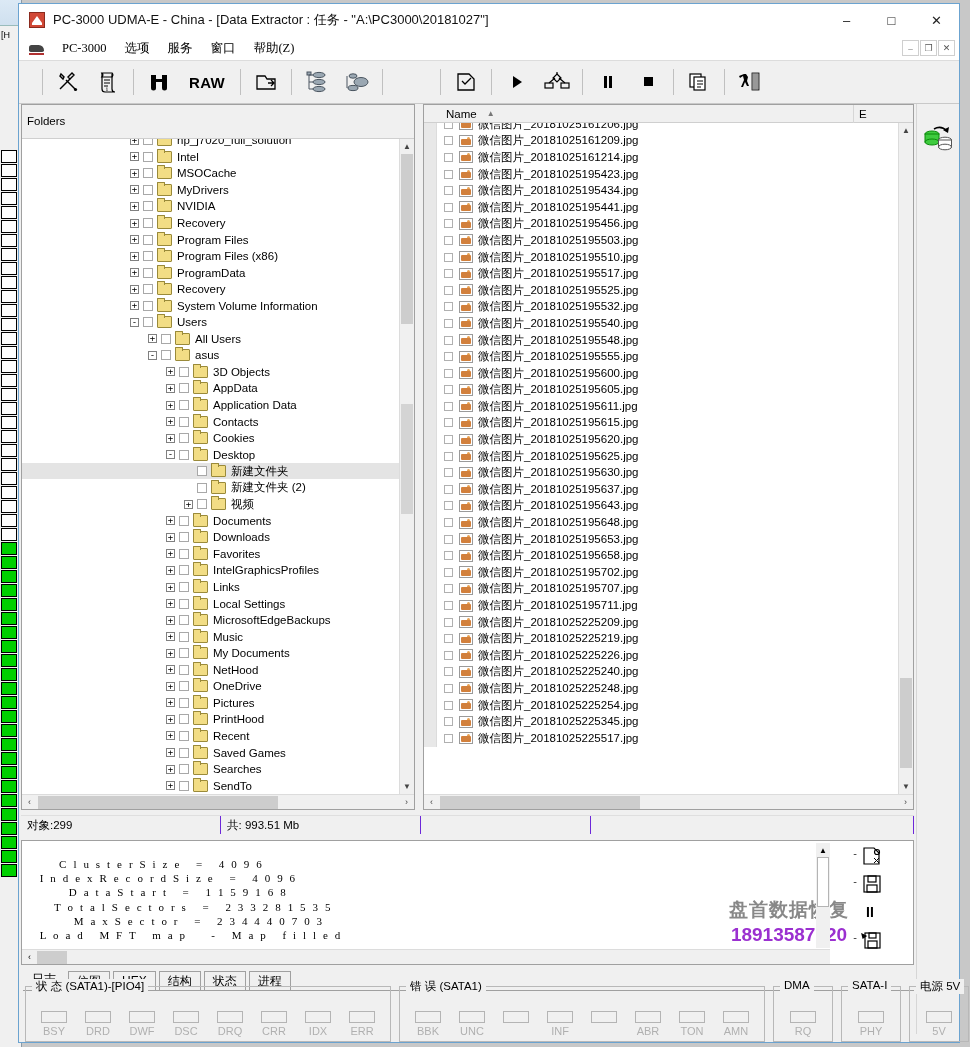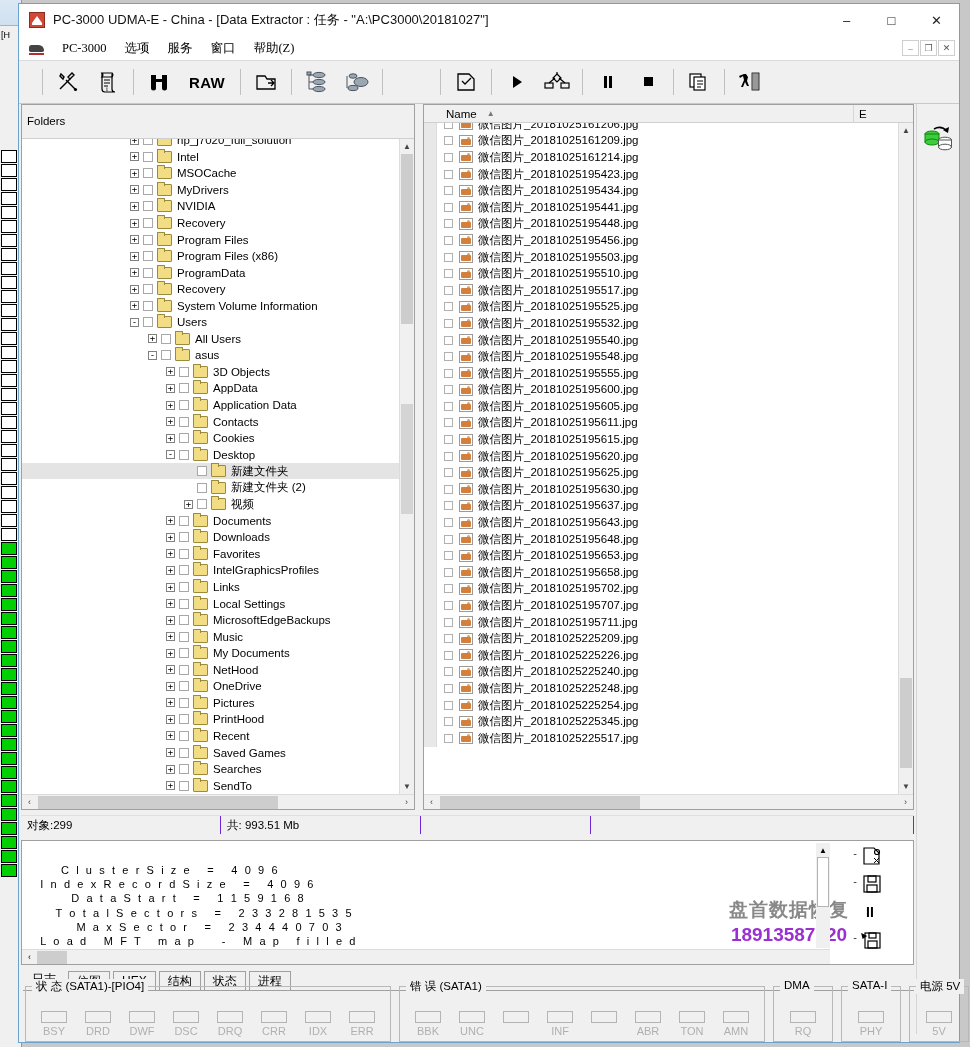--- a/index.html
+++ b/index.html
@@ -167,22 +167,22 @@
   #status-strip .c2{ width:200px; }
   #status-strip .c3{ width:170px; }
   #status-strip .c4{ flex:1 1 auto; }
 
   
   #logpanel {
     margin:6px 2px 0 2px; height:125px; background:#fff; border:1px solid #a0a0a0;
     position:relative; overflow:hidden;
   }
   #logtext {
-    position:absolute; left:8px; top:22px; right:120px;
-    font-family:Liberation Sans, sans-serif;
+    position:absolute; left:8px; top:16px; right:120px;
+    font-family:Liberation Serif, serif;
     font-size:11px; letter-spacing:2.1px; color:#000; white-space:pre;
     line-height:14.2px;
   }
   #watermark { position:absolute; right:64px; bottom:18px; text-align:center; pointer-events:none;}
   #wm1{ font-size:19px; font-weight:bold; color:#888; letter-spacing:1px;}
   #wm2{ font-size:19px; font-weight:bold; color:#9b30d0; letter-spacing:0px; margin-top:1px;}
   #log-vsb{ position:absolute; right:83px; top:2px; width:14px; bottom:16px; background:#f0f0f0;}
   #log-vsb .arr{height:14px;display:flex;align-items:center;justify-content:center;font-size:8px;}
   #log-vsb .thumb{position:absolute;left:1px;right:1px;top:14px;height:50px;background:#fff;border:1px solid #b4b4b4;}
   #log-hsb{ position:absolute; left:0; right:83px; bottom:0; height:15px; background:#f0f0f0; border-top:1px solid #dcdcdc; display:flex;align-items:center;}
@@ -830,26 +830,20 @@
                 <div class="frow">
                   <div class="gutter"></div>
                   <div class="cbx2"></div>
                   <div class="fico"></div>
                   <span>微信图片_20181025195441.jpg</span>
                 </div>
                 <div class="frow">
                   <div class="gutter"></div>
                   <div class="cbx2"></div>
                   <div class="fico"></div>
-                  <span>微信图片_20181025195448.jpg</span>
-                </div>
-                <div class="frow">
-                  <div class="gutter"></div>
-                  <div class="cbx2"></div>
-                  <div class="fico"></div>
                   <span>微信图片_20181025195456.jpg</span>
                 </div>
                 <div class="frow">
                   <div class="gutter"></div>
                   <div class="cbx2"></div>
                   <div class="fico"></div>
                   <span>微信图片_20181025195503.jpg</span>
                 </div>
                 <div class="frow">
                   <div class="gutter"></div>
@@ -981,20 +975,26 @@
                   <div class="gutter"></div>
                   <div class="cbx2"></div>
                   <div class="fico"></div>
                   <span>微信图片_20181025195711.jpg</span>
                 </div>
                 <div class="frow">
                   <div class="gutter"></div>
                   <div class="cbx2"></div>
                   <div class="fico"></div>
                   <span>微信图片_20181025225209.jpg</span>
+                </div>
+                <div class="frow">
+                  <div class="gutter"></div>
+                  <div class="cbx2"></div>
+                  <div class="fico"></div>
+                  <span>微信图片_20181025225219.jpg</span>
                 </div>
                 <div class="frow">
                   <div class="gutter"></div>
                   <div class="cbx2"></div>
                   <div class="fico"></div>
                   <span>微信图片_20181025225226.jpg</span>
                 </div>
                 <div class="frow">
                   <div class="gutter"></div>
                   <div class="cbx2"></div>

